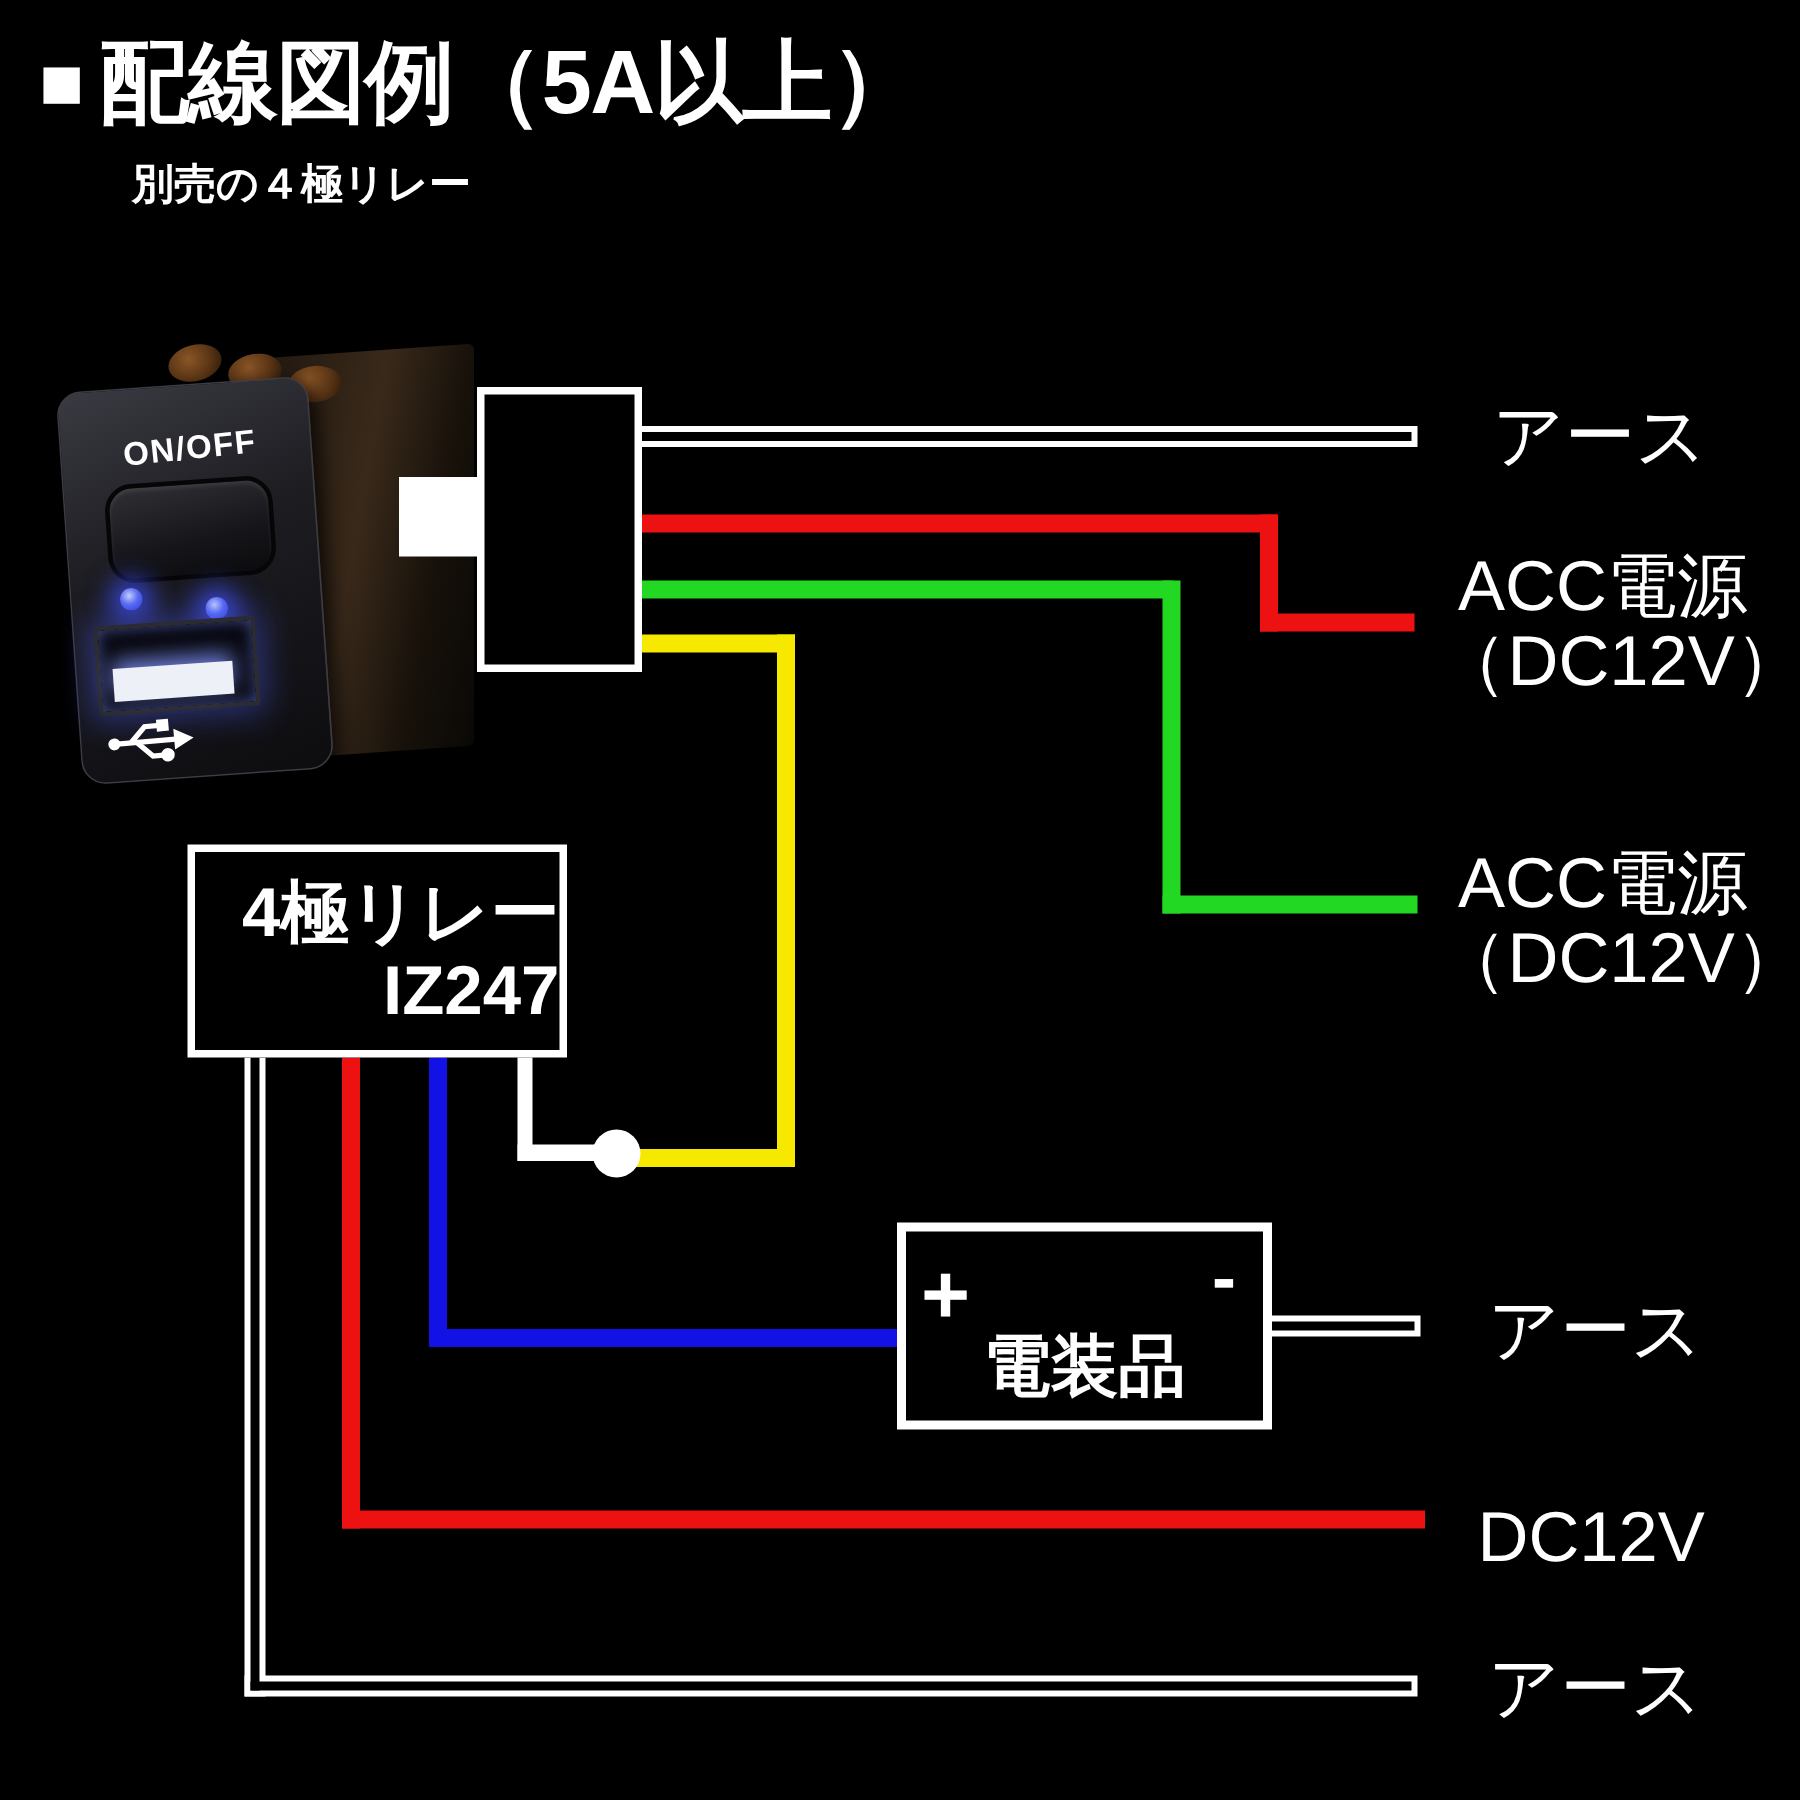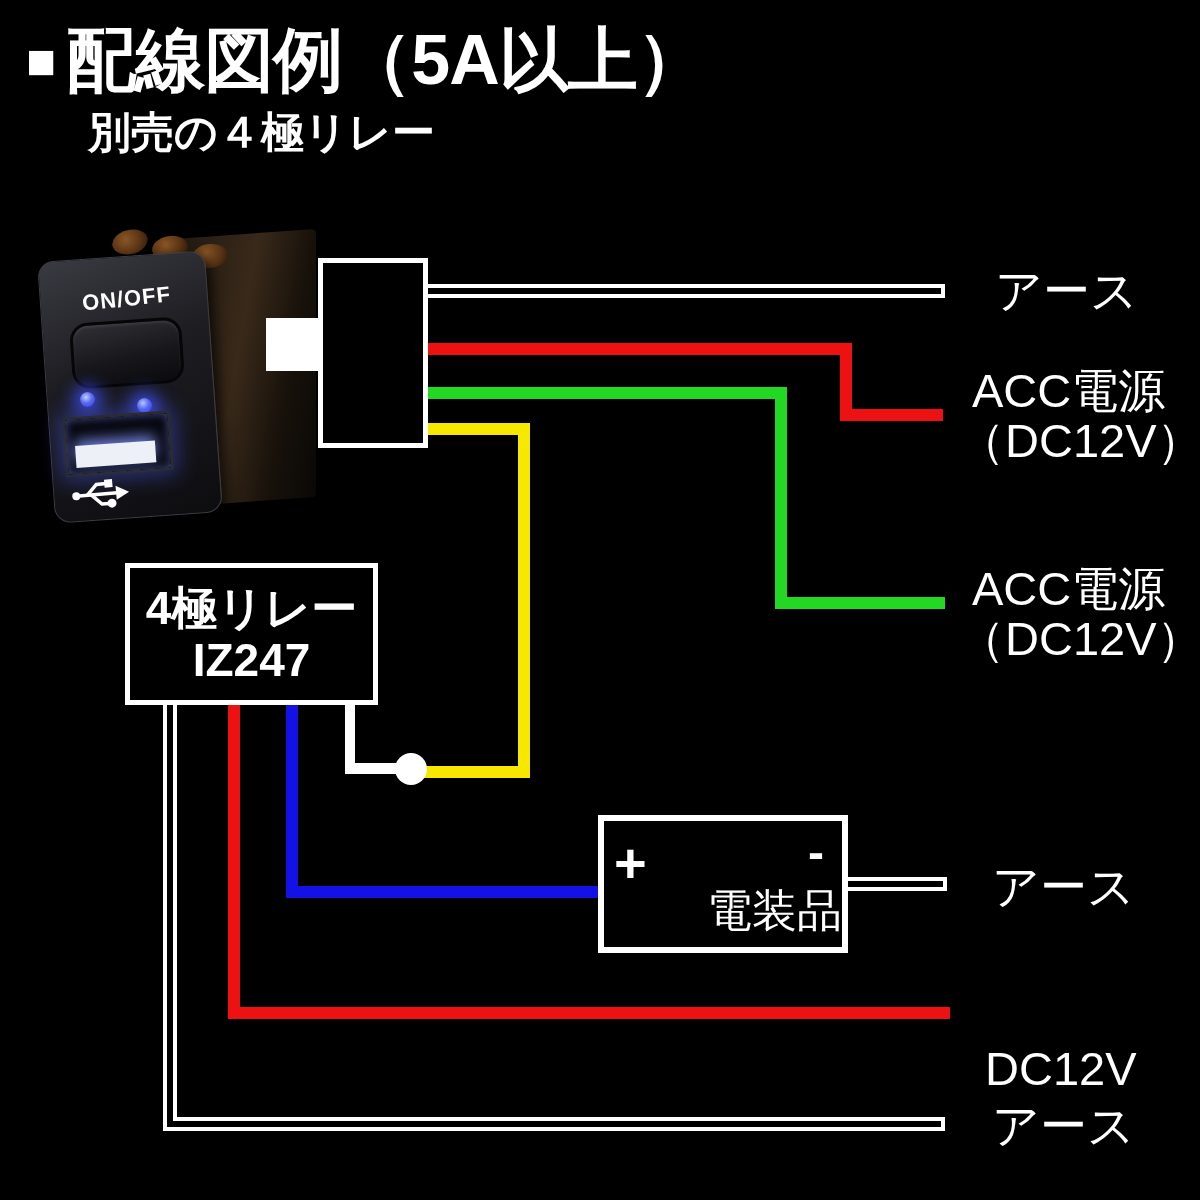--- a/index.html
+++ b/index.html
@@ -2,42 +2,42 @@
 <html style="--background: #000000; --text: #ffffff; --wire-white: #ffffff; --wire-red: #ee1111; --wire-green: #22d822; --wire-yellow: #f7e800; --wire-blue: #1212e6; --led-blue: #2d38dd;"><head>
 <meta charset="utf-8">
 <style>
   html,body{margin:0;padding:0;background:var(--background,#000);width:1200px;height:1200px;overflow:hidden;
     font-family:"Liberation Sans",sans-serif;}
   #stage{position:relative;width:1200px;height:1200px;background:var(--background,#000);}
 
   
   .ttl{position:absolute;left:26px;top:22px;display:flex;align-items:center;color:var(--text,#fff);font-weight:bold;}
   .ttl .bullet{font-size:50px;line-height:1;margin-right:10px;}
-  .ttl .ttl-text{font-size:70px;line-height:1.1;letter-spacing:-1px;}
-  .sub{position:absolute;color:var(--text,#fff);font-weight:bold;font-size:43px;white-space:nowrap;letter-spacing:0;}
+  .ttl .ttl-text{font-size:60px;line-height:1.1;letter-spacing:-1px;}
+  .sub{position:absolute;color:var(--text,#fff);font-weight:bold;font-size:28px;white-space:nowrap;letter-spacing:0;}
   .wlabel{position:absolute;color:var(--text,#fff);font-weight:normal;font-size:47px;transform:translateY(-50%);white-space:nowrap;}
 
   
   .wire{position:absolute;}
   .w-red{background:var(--wire-red,#ee1111);}
   .w-green{background:var(--wire-green,#22d822);}
   .w-yellow{background:var(--wire-yellow,#f7e800);}
   .w-blue{background:var(--wire-blue,#1212e6);}
   .w-white{background:var(--wire-white,#fff);}
   .w-core{background:var(--background,#000);}
   .dot{position:absolute;border-radius:50%;background:var(--wire-white,#fff);}
 
   
   .obox{position:absolute;background:var(--background,#000);border:5px solid var(--wire-white,#fff);box-sizing:border-box;z-index:6;}
-  .relay-box{display:flex;flex-direction:column;justify-content:center;align-items:center;}
+  .relay-box{display:flex;flex-direction:column;justify-content:center;align-items:flex-end;}
   .relay-box .bl{color:var(--text,#fff);font-weight:bold;font-size:46px;line-height:1.14;white-space:nowrap;}
   .device-box{border-width:6px;}
   .device-box .plus{position:absolute;left:10px;top:14px;color:var(--text,#fff);font-weight:bold;font-size:56px;line-height:1;}
   .device-box .minus{position:absolute;right:18px;top:8px;color:var(--text,#fff);font-weight:bold;font-size:48px;line-height:1;}
-  .device-box .dlabel{position:absolute;left:0;right:0;bottom:6px;text-align:right;color:var(--text,#fff);font-weight:normal;font-size:45px;}
+  .device-box .dlabel{position:absolute;left:0;right:0;bottom:6px;text-align:center;color:var(--text,#fff);font-weight:bold;font-size:45px;}
 
   
   .photo{position:absolute;left:24px;top:224px;width:310px;height:305px;z-index:1;}
   .ph-side{position:absolute;left:150px;top:10px;width:142px;height:268px;transform:skewY(-4deg);
     background:linear-gradient(100deg,#20180f 0%,#39291a 45%,#17110a 75%,#0a0806 100%);border-radius:4px;}
   .ph-term{position:absolute;width:36px;height:24px;border-radius:50%;
     background:radial-gradient(circle at 40% 35%,#8a5526 0%,#5a3515 55%,#24150a 100%);}
   .ph-front{position:absolute;left:22px;top:32px;width:166px;height:260px;border-radius:16px;transform:rotate(-4deg);
     background:linear-gradient(160deg,#3a3a42 0%,#1d1d22 40%,#0d0d10 100%);border:1px solid #3c3c44;
     box-shadow:4px 6px 14px rgba(0,0,0,.8);}
@@ -138,16 +138,16 @@
     <div class="minus">-</div>
     <div class="dlabel">電装品</div>
   </div>
 
   <div class="wlabel" style="left:995px;top:291px;">アース</div>
   <div class="wlabel" style="left:972px;top:391px;">ACC電源</div>
   <div class="wlabel" style="left:958px;top:441px;">（DC12V）</div>
   <div class="wlabel" style="left:972px;top:589px;">ACC電源</div>
   <div class="wlabel" style="left:958px;top:639px;">（DC12V）</div>
   <div class="wlabel" style="left:992px;top:887px;">アース</div>
-  <div class="wlabel" style="left:985px;top:1068px;">DC12V</div>
+  <div class="wlabel" style="left:985px;top:1024px;">DC12V</div>
   <div class="wlabel" style="left:992px;top:1126px;">アース</div>
 
 </div>
 
 </body></html>

